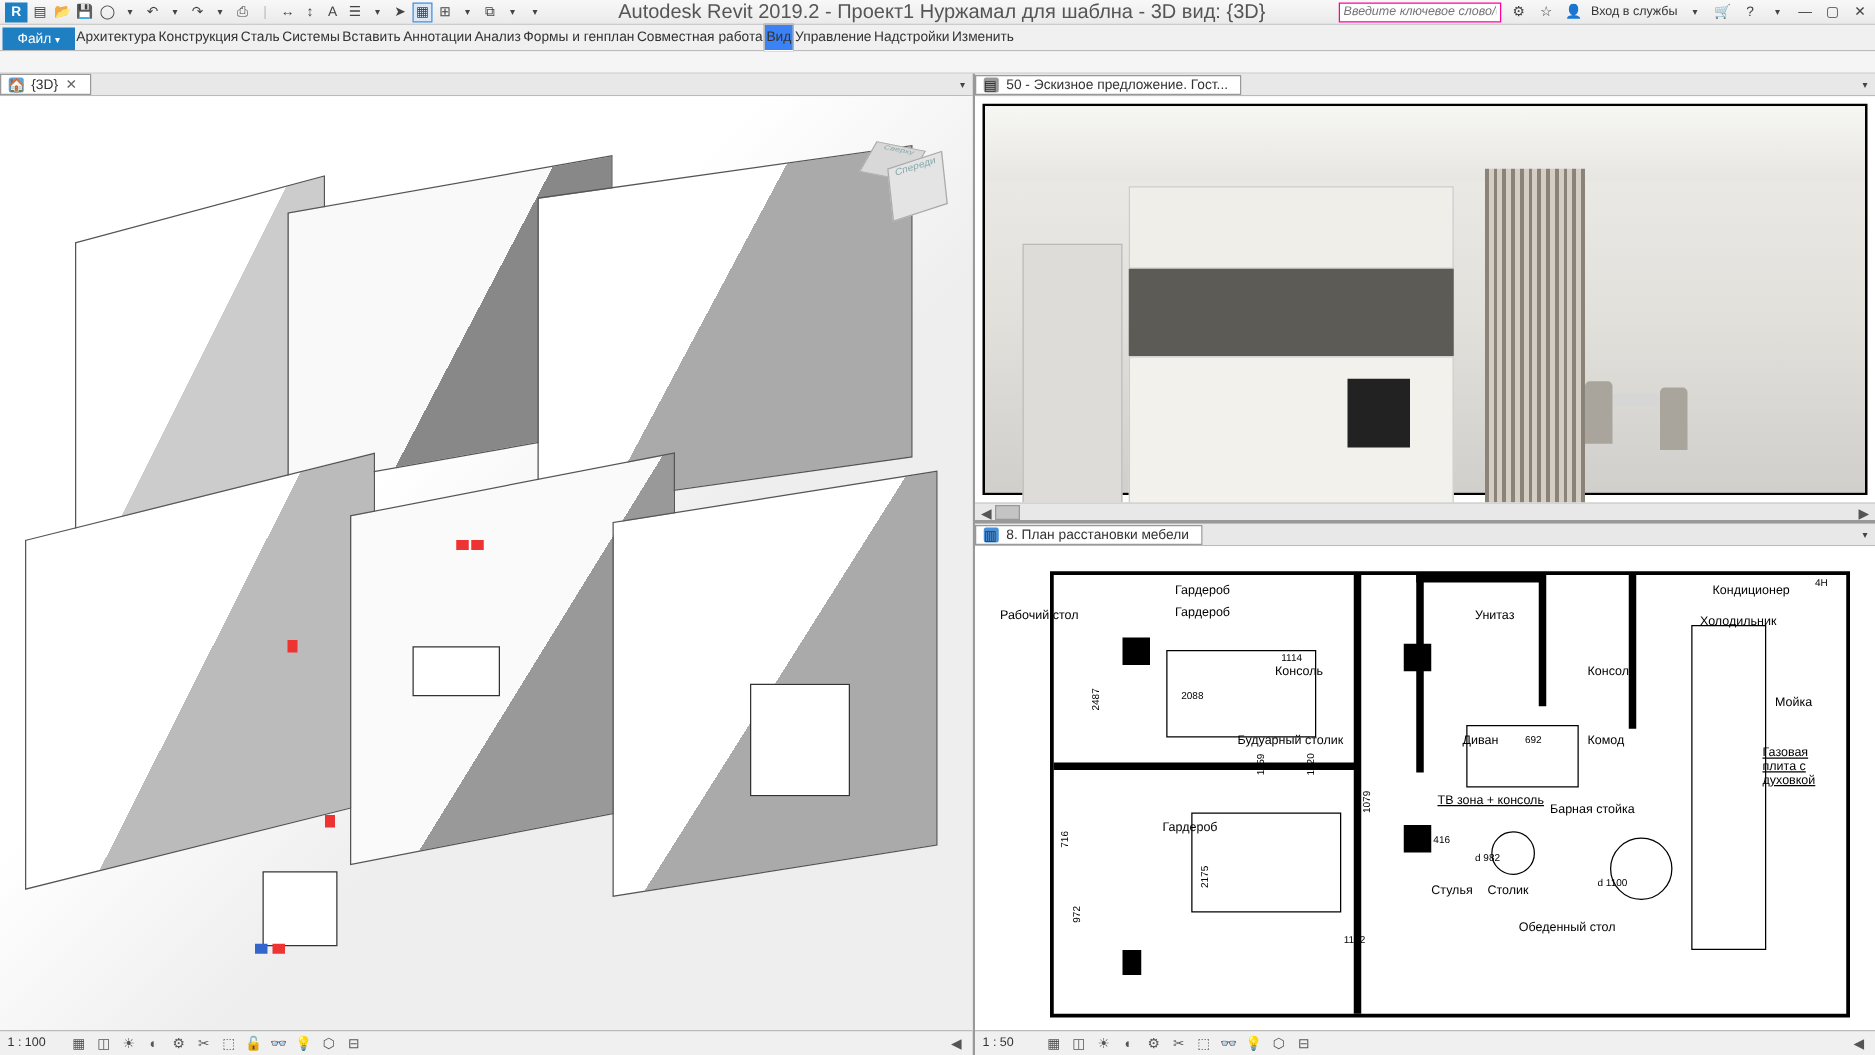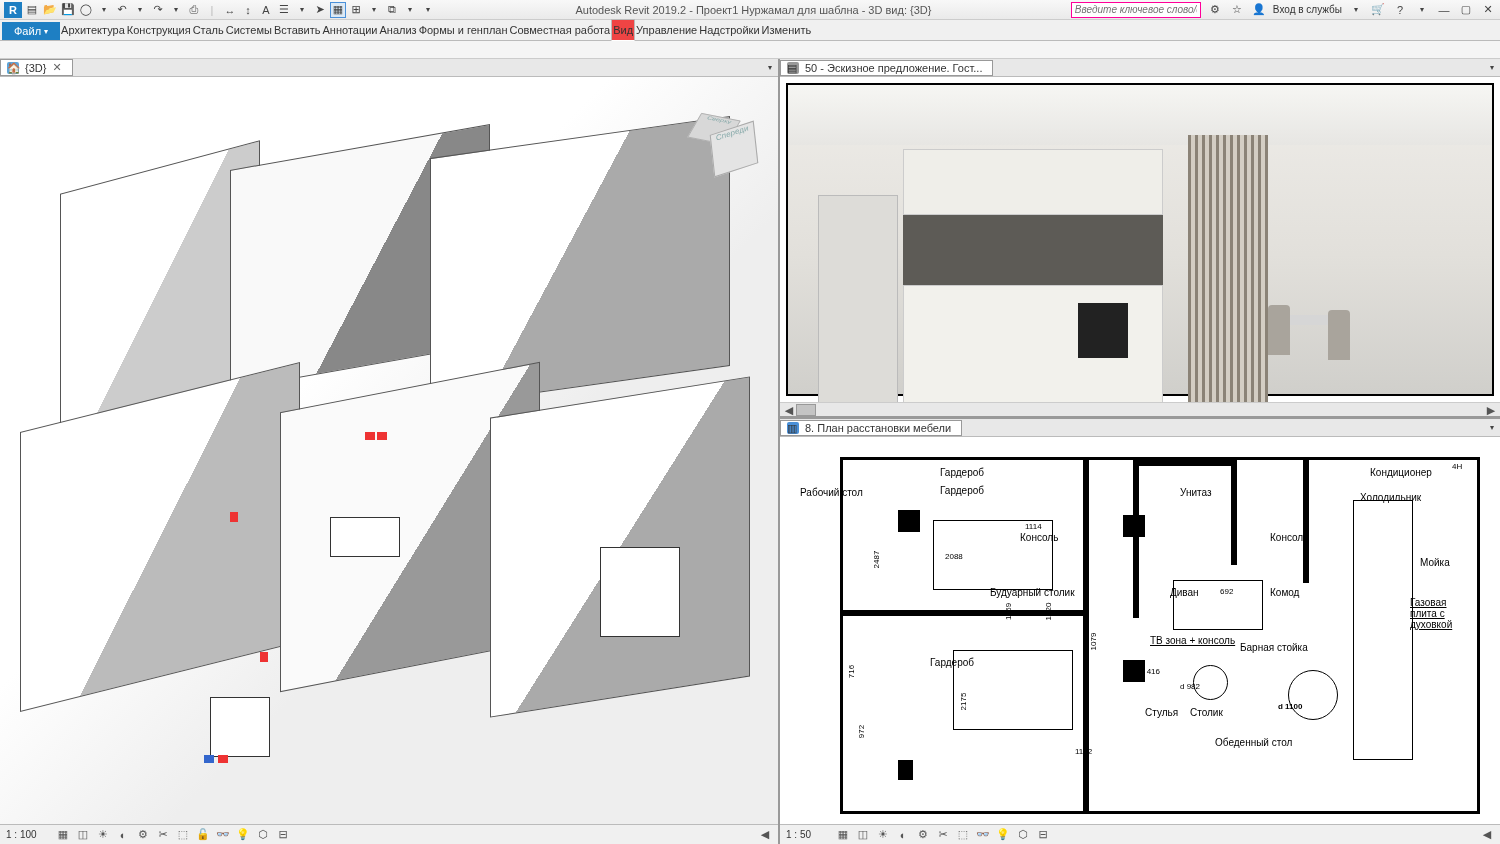--- a/index.html
+++ b/index.html
@@ -1,29 +1,29 @@
 <!DOCTYPE html>
 <html><head>
 <meta charset="utf-8">
 <style>
 * { margin:0; padding:0; box-sizing:border-box; font-family:"Segoe UI",Tahoma,sans-serif; }
 body { width:1500px; height:844px; background:#e8e8e8; overflow:hidden; font-size:11px; color:#333; }
 
 .titlebar { height:20px; background:linear-gradient(#f8f8f8,#eaeaea); display:flex; align-items:center; padding:0 4px; border-bottom:1px solid #ccc; }
 .titlebar .qat { display:flex; gap:2px; align-items:center; }
-.titlebar .title { flex:1; text-align:center; font-size:11px; color:#555; }
+.titlebar .title { flex:1; text-align:center; font-size:16px; color:#555; }
 .titlebar .right { display:flex; gap:6px; align-items:center; }
 .icon-btn { width:16px; height:16px; display:inline-flex; align-items:center; justify-content:center; font-size:11px; color:#444; cursor:pointer; }
 .search-box { width:130px; height:16px; border:1px solid #f09; background:#fff; font-size:10px; padding:0 3px; color:#999; font-style:italic; }
 
 .ribbon-tabs { height:21px; background:#f0f0f0; display:flex; align-items:flex-end; border-bottom:1px solid #bbb; padding-left:2px; }
 .file-tab { background:#1e7fc3; color:#fff; padding:3px 12px; font-size:11px; cursor:pointer; display:flex; align-items:center; gap:3px; }
 .file-tab::after { content:"▾"; font-size:8px; }
 .rtab { padding:4px 1px; font-size:11px; color:#333; cursor:pointer; }
-.rtab.active { background:#ef4444; border:1px solid #bbb; border-bottom:1px solid #fff; margin-bottom:-1px; }
+.rtab.active { background:#3b82f6; border:1px solid #bbb; border-bottom:1px solid #fff; margin-bottom:-1px; }
 
 .ribbon-gap { height:18px; background:#f5f5f5; border-bottom:1px solid #ccc; }
 
 .workspace { display:flex; height:785px; }
 .left-pane { width:780px; display:flex; flex-direction:column; border-right:2px solid #999; }
 .right-pane { flex:1; display:flex; flex-direction:column; }
 .view-tab-bar { height:18px; background:#e8e8e8; display:flex; align-items:center; border-bottom:1px solid #bbb; }
 .view-tab { background:#fff; border:1px solid #999; padding:1px 10px 1px 6px; font-size:11px; display:flex; align-items:center; gap:6px; margin-right:2px; }
 .view-tab .close { font-size:11px; color:#666; cursor:pointer; }
 .view-icon { width:12px; height:12px; background:#5da4d8; border-radius:2px; display:inline-block; flex:none;}
@@ -282,21 +282,21 @@
           <div class="fp-dim" style="left:220px;top:170px;transform:rotate(-90deg);">1159</div>
           <div class="fp-dim" style="left:295px;top:310px;">1132</div>
           <div class="fp-dim" style="left:165px;top:115px;">2088</div>
           <div class="fp-dim" style="left:88px;top:118px;transform:rotate(-90deg);">2487</div>
           <div class="fp-dim" style="left:260px;top:170px;transform:rotate(-90deg);">1020</div>
           <div class="fp-dim" style="left:245px;top:85px;">1114</div>
           <div class="fp-dim" style="left:305px;top:200px;transform:rotate(-90deg);">1079</div>
           <div class="fp-dim" style="left:440px;top:150px;">692</div>
           <div class="fp-dim" style="left:400px;top:245px;">d 982</div>
           <div class="fp-dim" style="left:360px;top:230px;">d 416</div>
-          <div class="fp-dim" style="left:498px;top:265px;font-weight:bold;">d 1100</div>
+          <div class="fp-dim" style="left:498px;top:265px;">d 1100</div>
           <div class="fp-dim" style="left:672px;top:25px;">4Н</div>
         </div>
       </div>
       <div class="view-ctrl">
         <span class="scale">1 : 50</span>
         <span class="ctrl-icon">▦</span>
         <span class="ctrl-icon">◫</span>
         <span class="ctrl-icon">☀</span>
         <span class="ctrl-icon">◐</span>
         <span class="ctrl-icon">⚙</span>

